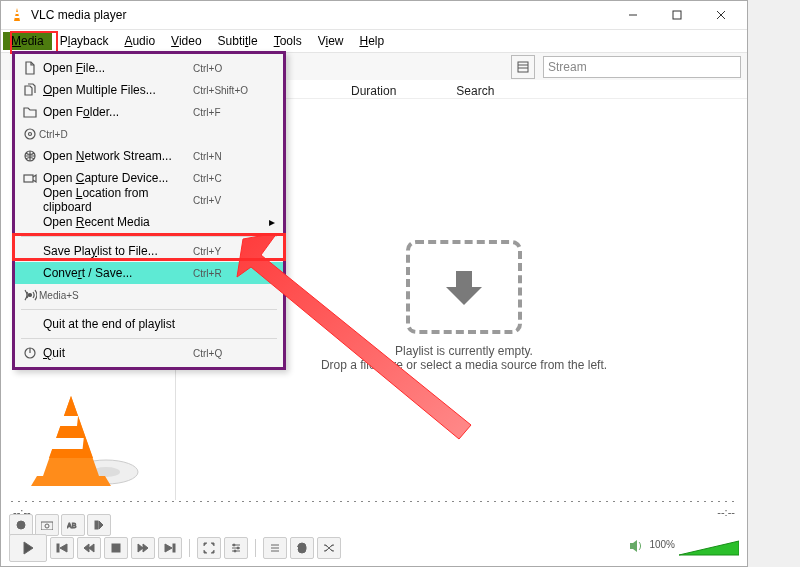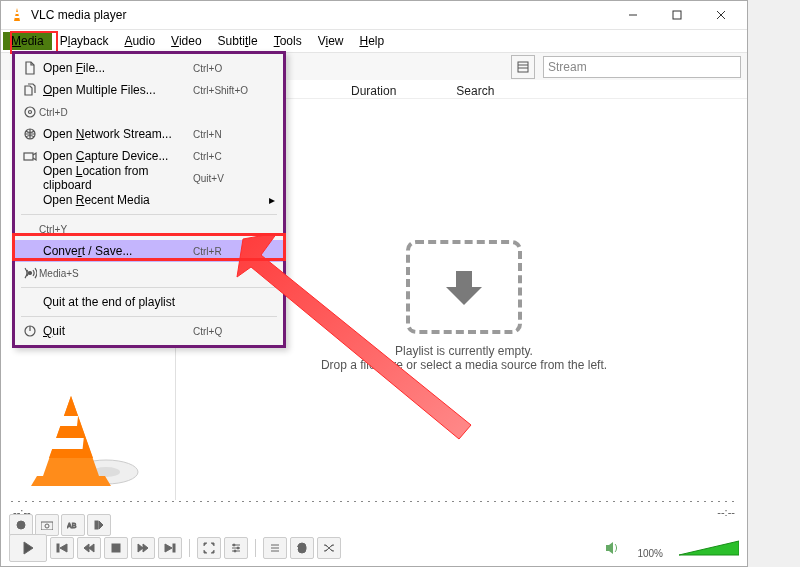--- a/index.html
+++ b/index.html
@@ -33,21 +33,21 @@
 .listhdr{height:18px;display:flex;align-items:flex-end;gap:60px;padding-left:175px;font-size:12px;color:#222;border-bottom:1px solid #eee;}
 .empty{position:absolute;left:5px;right:0;top:160px;text-align:center;color:#555;}
 .dashbox{width:108px;height:86px;margin:0 auto 10px;border:4px dashed #9a9a9a;border-radius:10px;display:flex;align-items:center;justify-content:center;}
 .dashbox svg{fill:#7a7a7a;}
 .empty .l1{font-weight:normal;font-size:12px;}
 .empty .l2{font-size:12px;}
 
 
 .dropdown{position:absolute;left:11px;top:50px;width:268px;background:#f5f5f5;border:3px solid #701a75;box-shadow:3px 3px 6px rgba(0,0,0,.18);z-index:50;padding:3px 0;}
 .dd-item{height:22px;display:flex;align-items:center;padding:0 8px 0 6px;position:relative;}
-.dd-item.sel{background:#c4b5fd;}
+.dd-item.sel{background:#5eead4;}
 .dd-ico{width:18px;display:flex;justify-content:center;}
 .dd-ico svg{width:14px;height:14px;stroke:#555;fill:none;stroke-width:1.2;}
 .dd-lbl{flex:1;padding-left:4px;}
 .dd-lbl .ul{text-decoration:underline;}
 .dd-sc{color:#555;font-size:10px;min-width:82px;text-align:left;}
 .dd-sep{height:1px;background:#d8d8d8;margin:3px 6px;}
 .dd-arrow{position:absolute;right:8px;}
 .hl-convert{position:absolute;left:11px;top:232px;width:268px;height:22px;border:3px solid #ff2b2b;z-index:60;pointer-events:none;}
 
 
@@ -60,21 +60,21 @@
 .timelbl.left{left:12px;}
 .timelbl.right{right:12px;}
 
 .ctrlrow1{position:absolute;left:8px;bottom:30px;display:flex;gap:2px;}
 .ctrlrow2{position:absolute;left:8px;right:8px;bottom:4px;display:flex;align-items:center;gap:3px;}
 .cbtn{width:22px;height:20px;border:1px solid #ccc;background:#f3f3f3;display:flex;align-items:center;justify-content:center;border-radius:2px;}
 .cbtn svg{fill:#666;stroke:#666;}
 .cbtn.play{width:36px;height:26px;}
 .cbtn.play svg{fill:#555;}
 .sep-v{width:1px;height:18px;background:#ccc;margin:0 4px;}
-.vol{margin-left:auto;display:flex;align-items:center;gap:16px;}
+.vol{margin-left:auto;display:flex;align-items:flex-start;gap:4px;}
 .vol .pct{font-size:10px;color:#555;margin-bottom:-10px;}
 .vol svg{display:block;}
 </style>
 </head>
 <body>
 
 <div class="window">
 
   <div class="titlebar">
     <span class="vlc-logo">
@@ -188,20 +188,29 @@
             <path d="M2 3h5l2 2v7H2z"></path>
             <path d="M5 1h5l2 2v7"></path>
           </svg>
         </span>
         <span class="dd-lbl"><span class="ul">O</span>pen Multiple Files...</span>
         <span class="dd-sc">Ctrl+Shift+O</span>
       </div>
       <div class="dd-item">
         <span class="dd-ico">
           <svg viewBox="0 0 14 14">
+            <path d="M1 3h4l2 2h6v7H1z"></path>
+          </svg>
+        </span>
+        <span class="dd-lbl">Open F<span class="ul">o</span>lder...</span>
+        <span class="dd-sc">Ctrl+F</span>
+      </div>
+      <div class="dd-item">
+        <span class="dd-ico">
+          <svg viewBox="0 0 14 14">
             <circle cx="7" cy="7" r="5"></circle>
             <circle cx="7" cy="7" r="1.5"></circle>
           </svg>
         </span>
         <span class="dd-sc">Ctrl+D</span>
       </div>
       <div class="dd-item">
         <span class="dd-ico">
           <svg viewBox="0 0 14 14">
             <circle cx="7" cy="7" r="5"></circle>
@@ -217,30 +226,31 @@
             <rect x="1" y="4" width="9" height="7"></rect>
             <path d="M10 6l3-2v7l-3-2"></path>
           </svg>
         </span>
         <span class="dd-lbl">Open <span class="ul">C</span>apture Device...</span>
         <span class="dd-sc">Ctrl+C</span>
       </div>
       <div class="dd-item">
         <span class="dd-ico"></span>
         <span class="dd-lbl">Open <span class="ul">L</span>ocation from clipboard</span>
-        <span class="dd-sc">Quit+V</span>
+        <span class="dd-sc">Ctrl+V</span>
       </div>
       <div class="dd-item">
         <span class="dd-ico"></span>
         <span class="dd-lbl">Open <span class="ul">R</span>ecent Media</span>
         <span class="dd-arrow">▸</span>
       </div>
       <div class="dd-sep"></div>
       <div class="dd-item">
         <span class="dd-ico"></span>
+        <span class="dd-lbl">Save Pla<span class="ul">y</span>list to File...</span>
         <span class="dd-sc">Ctrl+Y</span>
       </div>
       <div class="dd-item sel">
         <span class="dd-ico"></span>
         <span class="dd-lbl">Conve<span class="ul">r</span>t / Save...</span>
         <span class="dd-sc">Ctrl+R</span>
       </div>
       <div class="dd-item">
         <span class="dd-ico">
           <svg viewBox="0 0 14 14">

